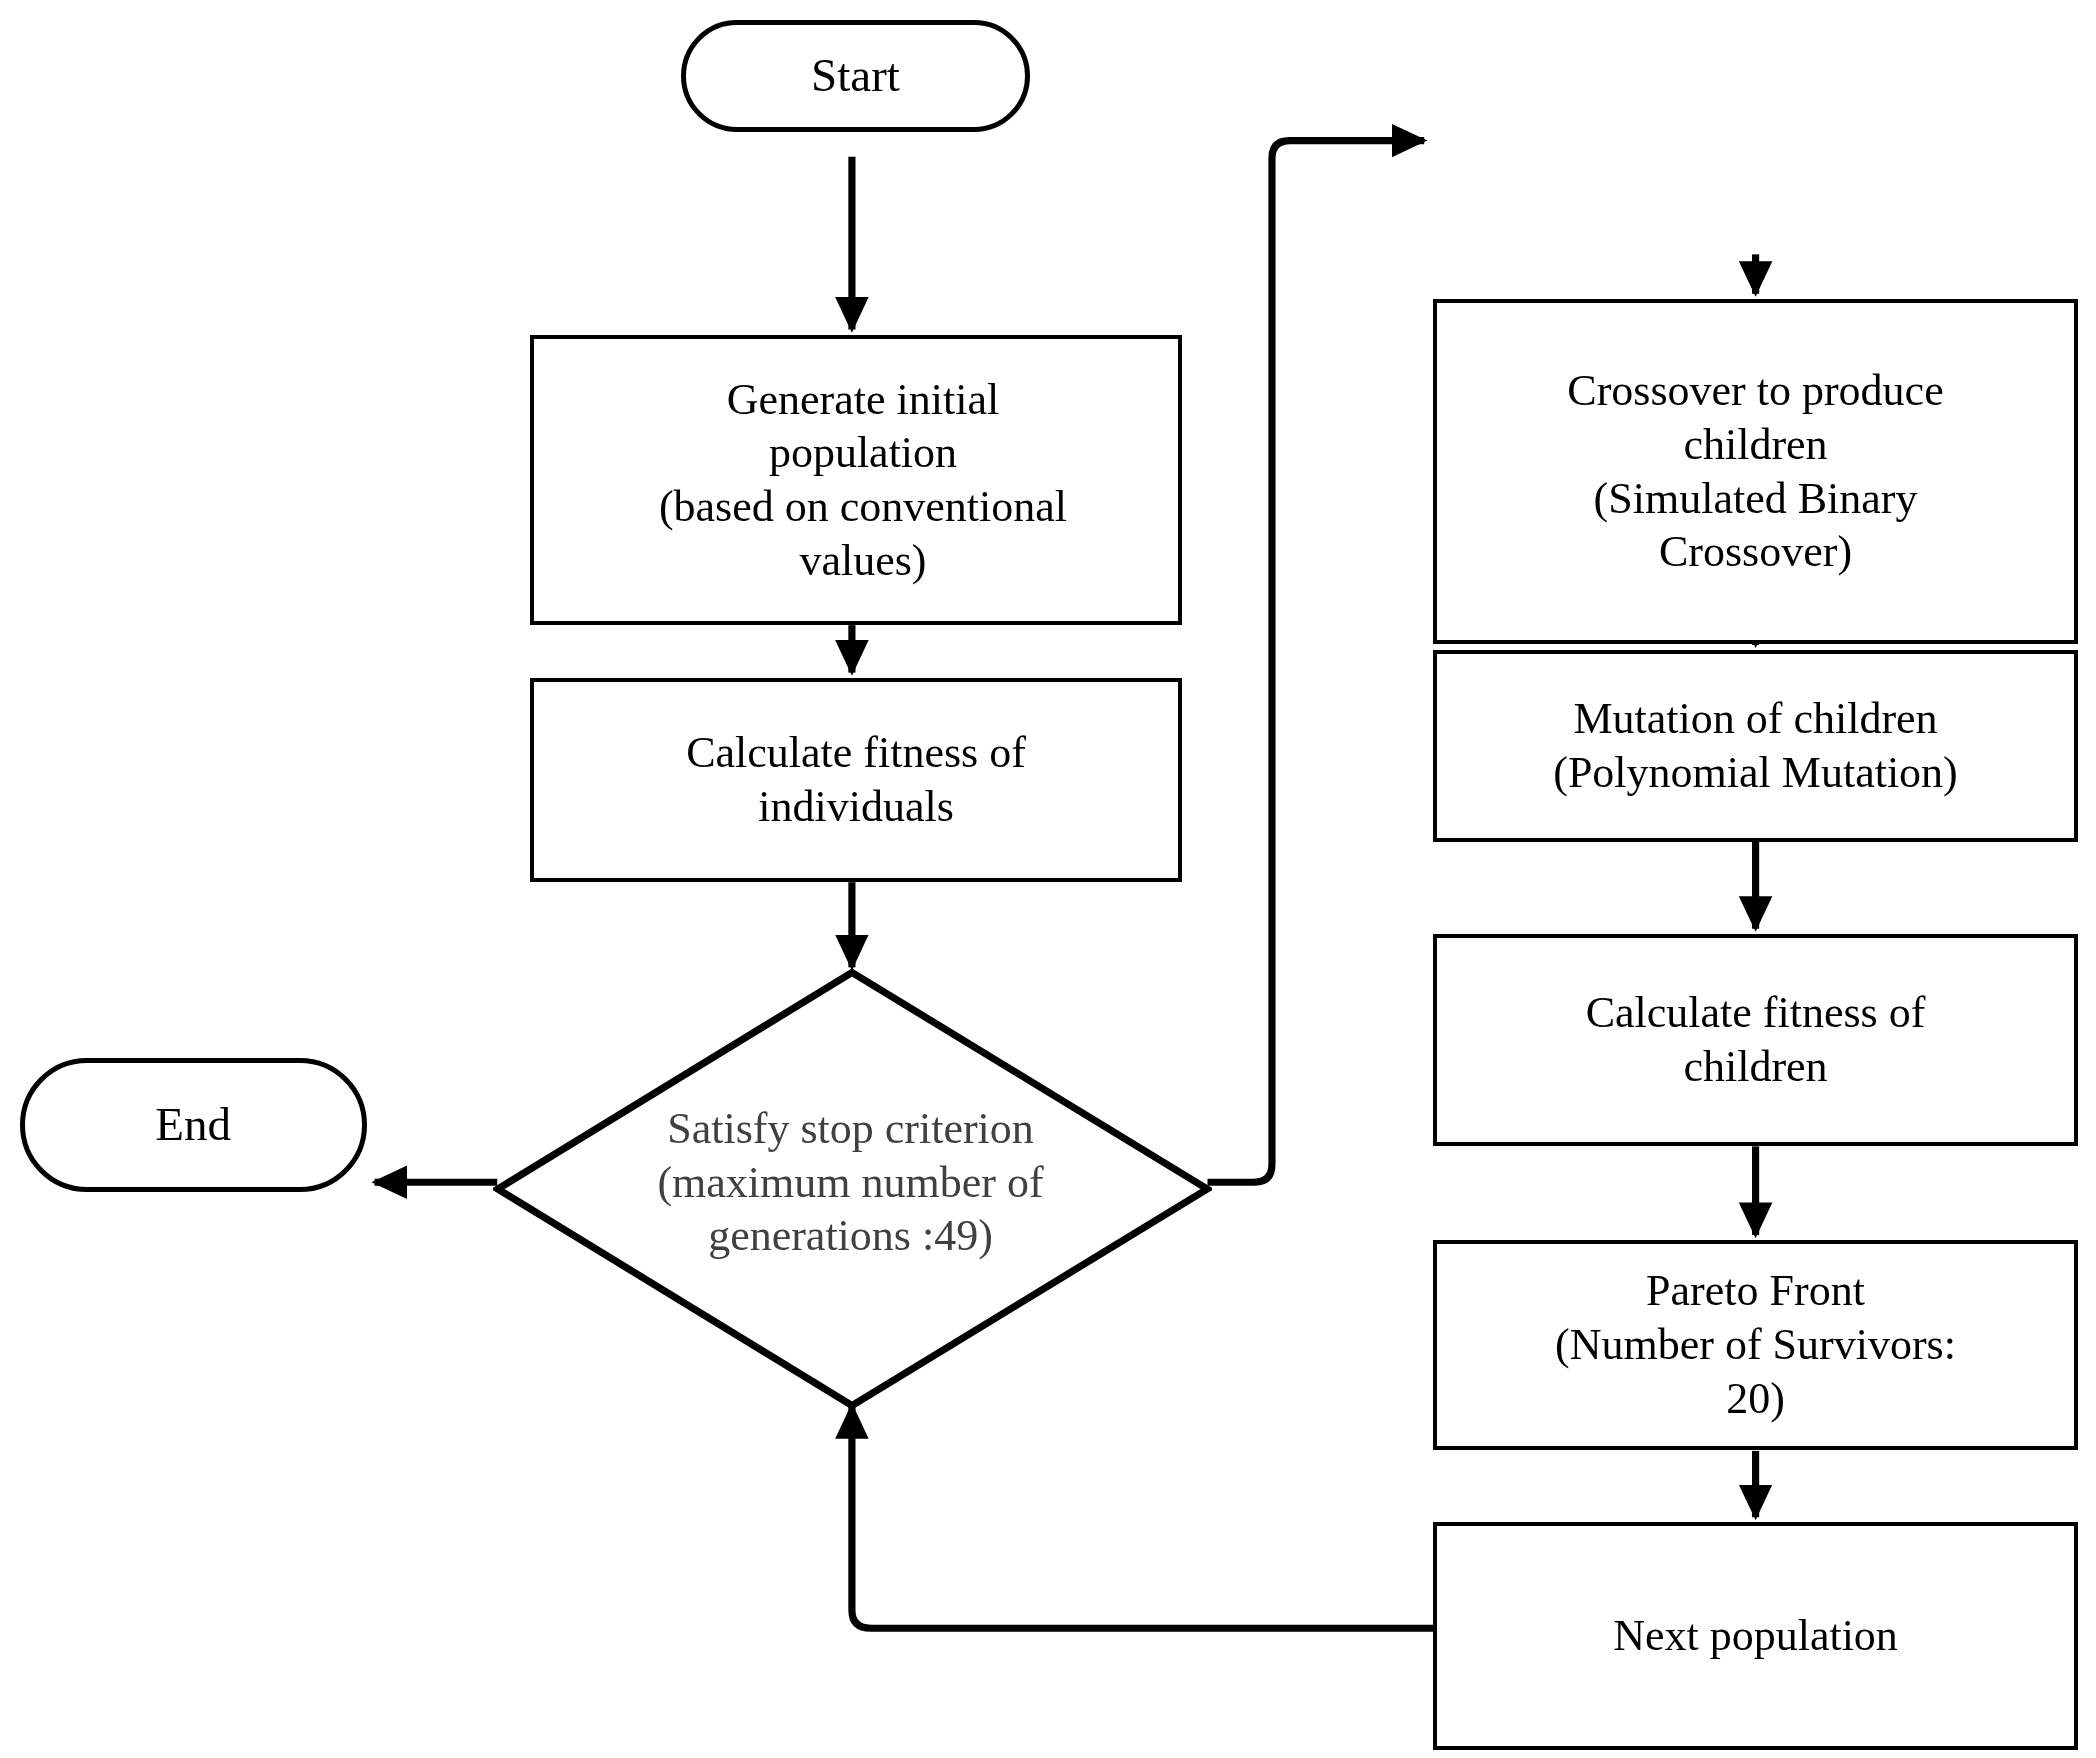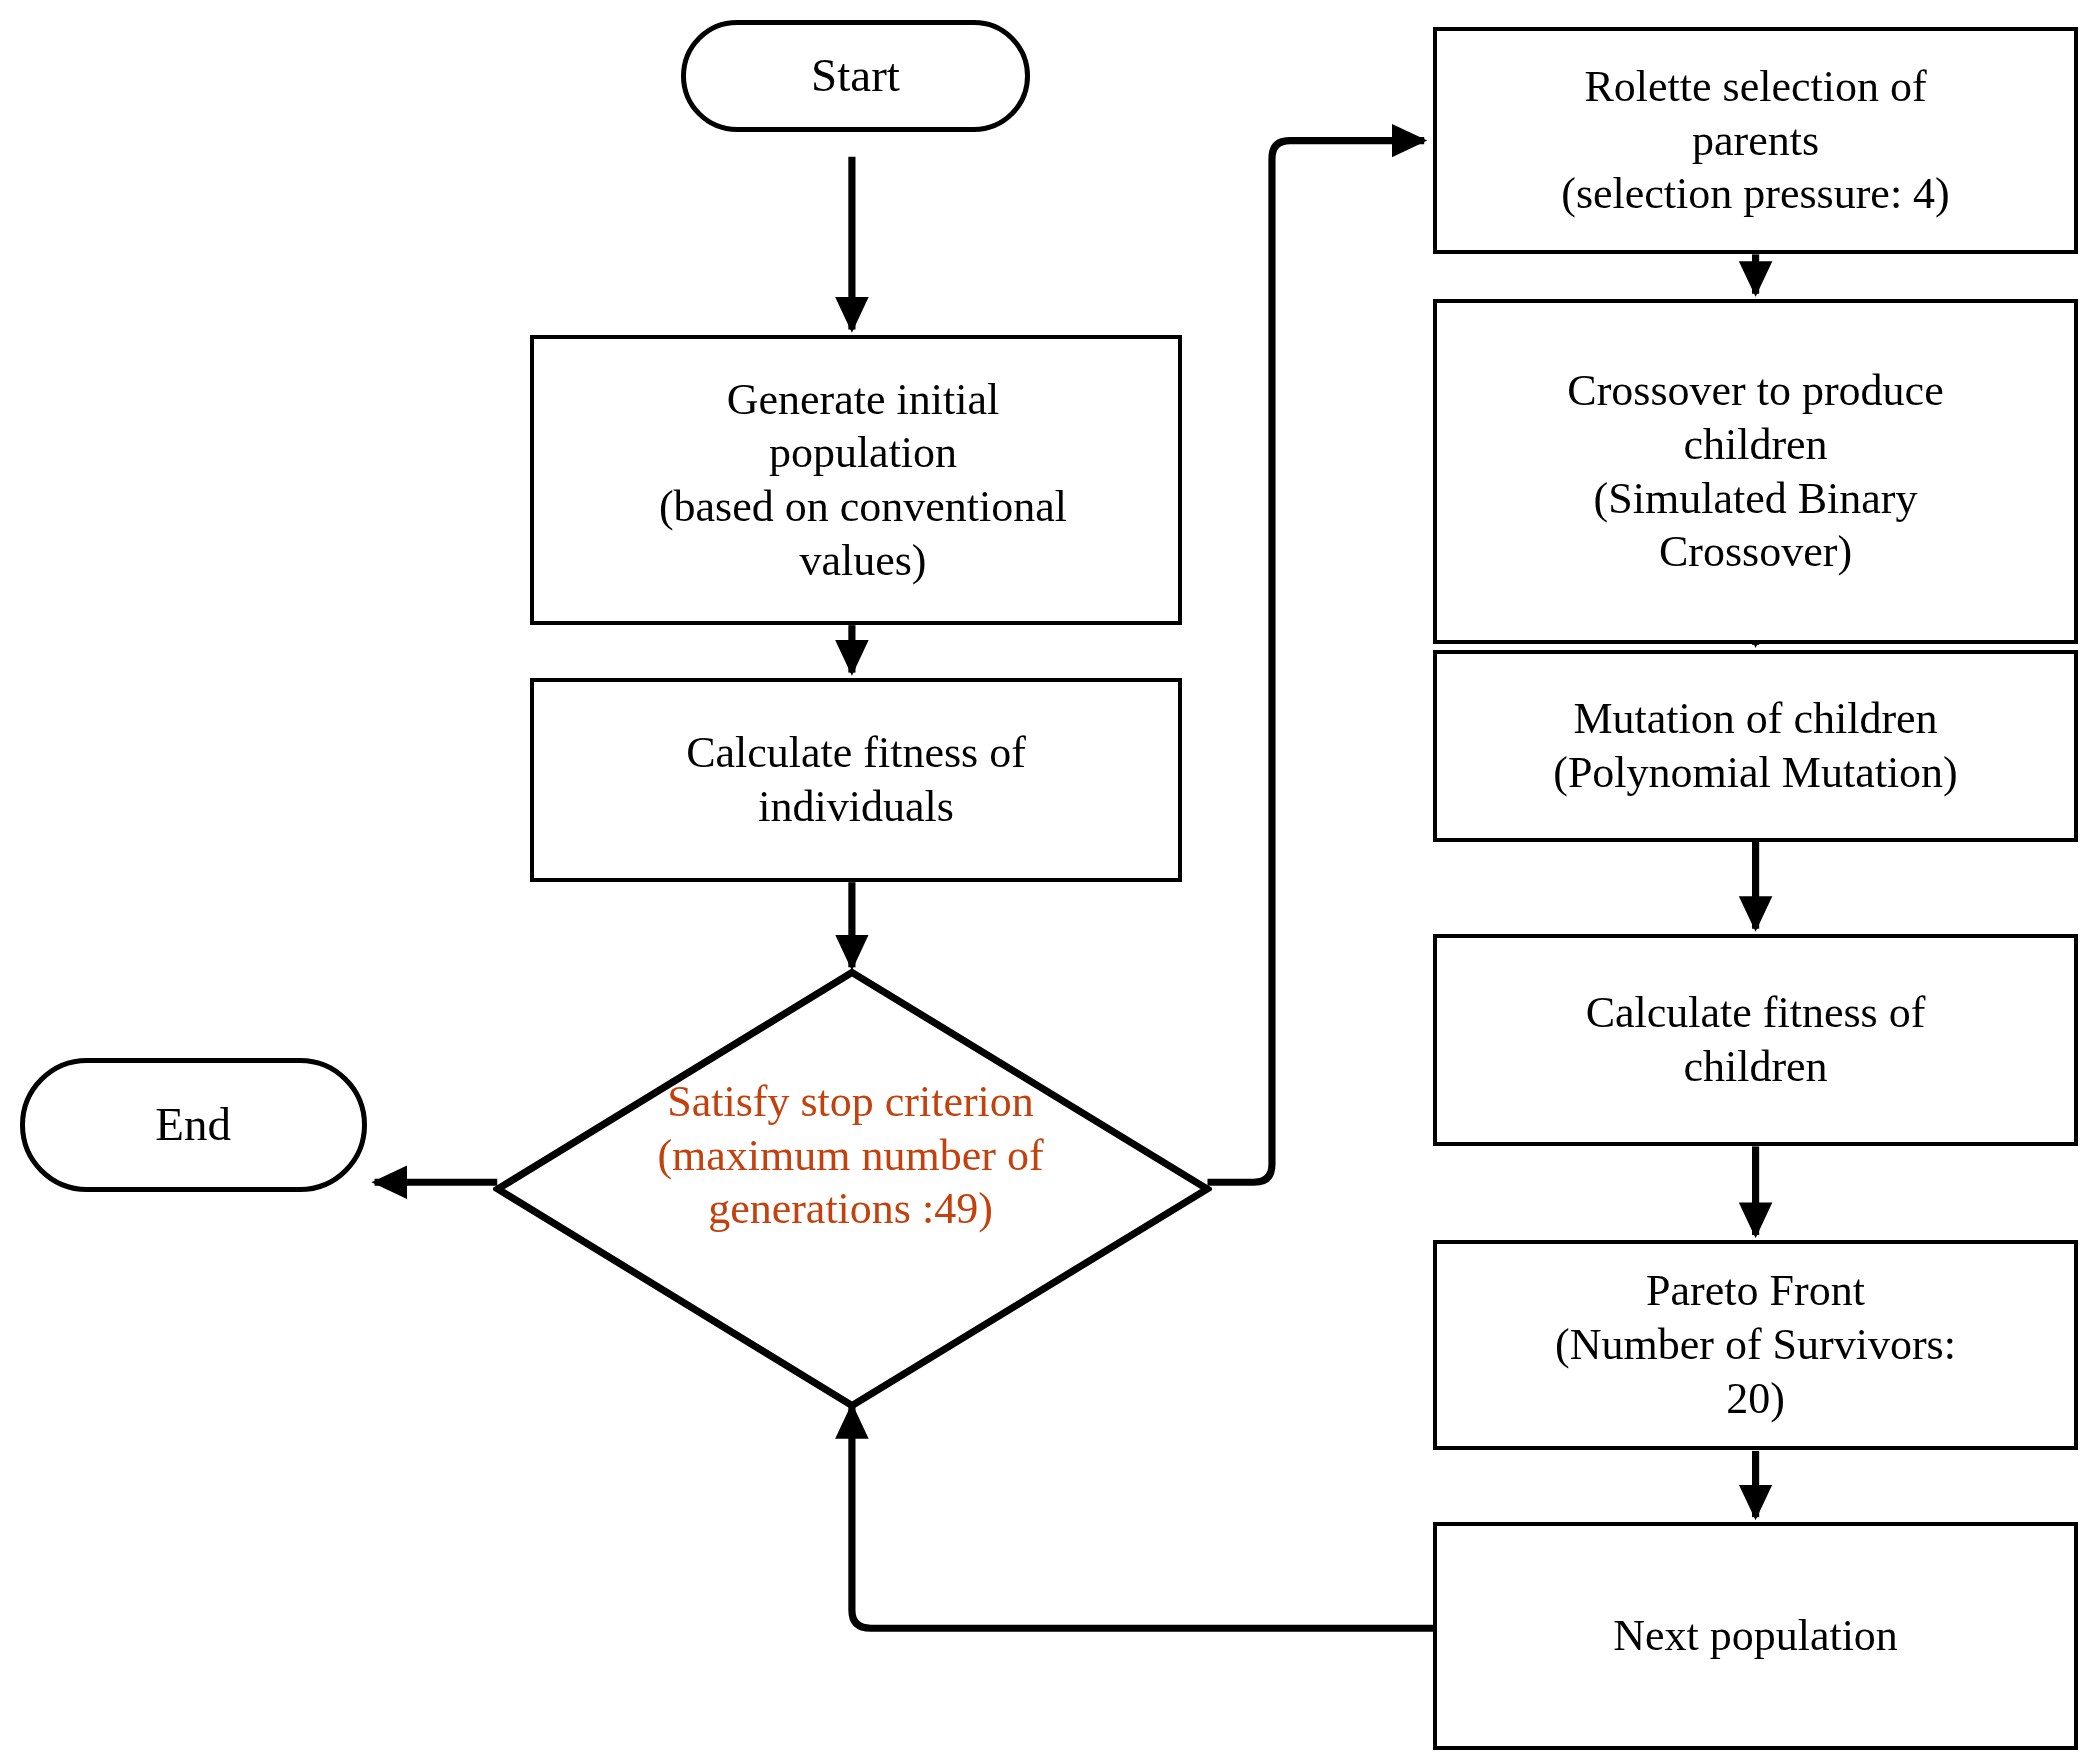--- a/index.html
+++ b/index.html
@@ -33,26 +33,27 @@
     font-size: 44px;
   }
   .terminator {
     border: 5.4px solid #000000;
     border-radius: 895px;
     font-size: 47px;
   }
   .decision-text {
     position: absolute;
     z-index: 3;
-    color: #c2410c;
+    color: #404040;
     text-align: center;
     font-size: 44px;
     line-height: 1.22;
     white-space: pre-line;
     display: flex;
+    align-items: center;
     justify-content: center;
     pointer-events: none;
   }
   svg.edges {
     position: absolute;
     left: 0;
     top: 0;
     width: 2097px;
     height: 1759px;
     z-index: 1;
@@ -121,25 +122,20 @@
   <div class="decision-text" style="left:537px; top:1075px; width:627px; height:215px;">
     <span>Satisfy stop criterion
 (maximum number of
 generations :49)</span>
   </div>
 
   <div class="node terminator" style="left:19.7px; top:1058px; width:347px; height:134px;">
     <span>End</span>
   </div>
 
-  <div class="node process" style="left:1433px; top:27px; width:645px; height:227px;">
-    <span>Rolette selection of
-parents
-(selection pressure: 4)</span>
-  </div>
 
   <div class="node process" style="left:1433px; top:299px; width:645px; height:345px;">
     <span>Crossover to produce
 children
 (Simulated Binary
 Crossover)</span>
   </div>
 
   <div class="node process" style="left:1433px; top:650px; width:645px; height:192px;">
     <span>Mutation of children

